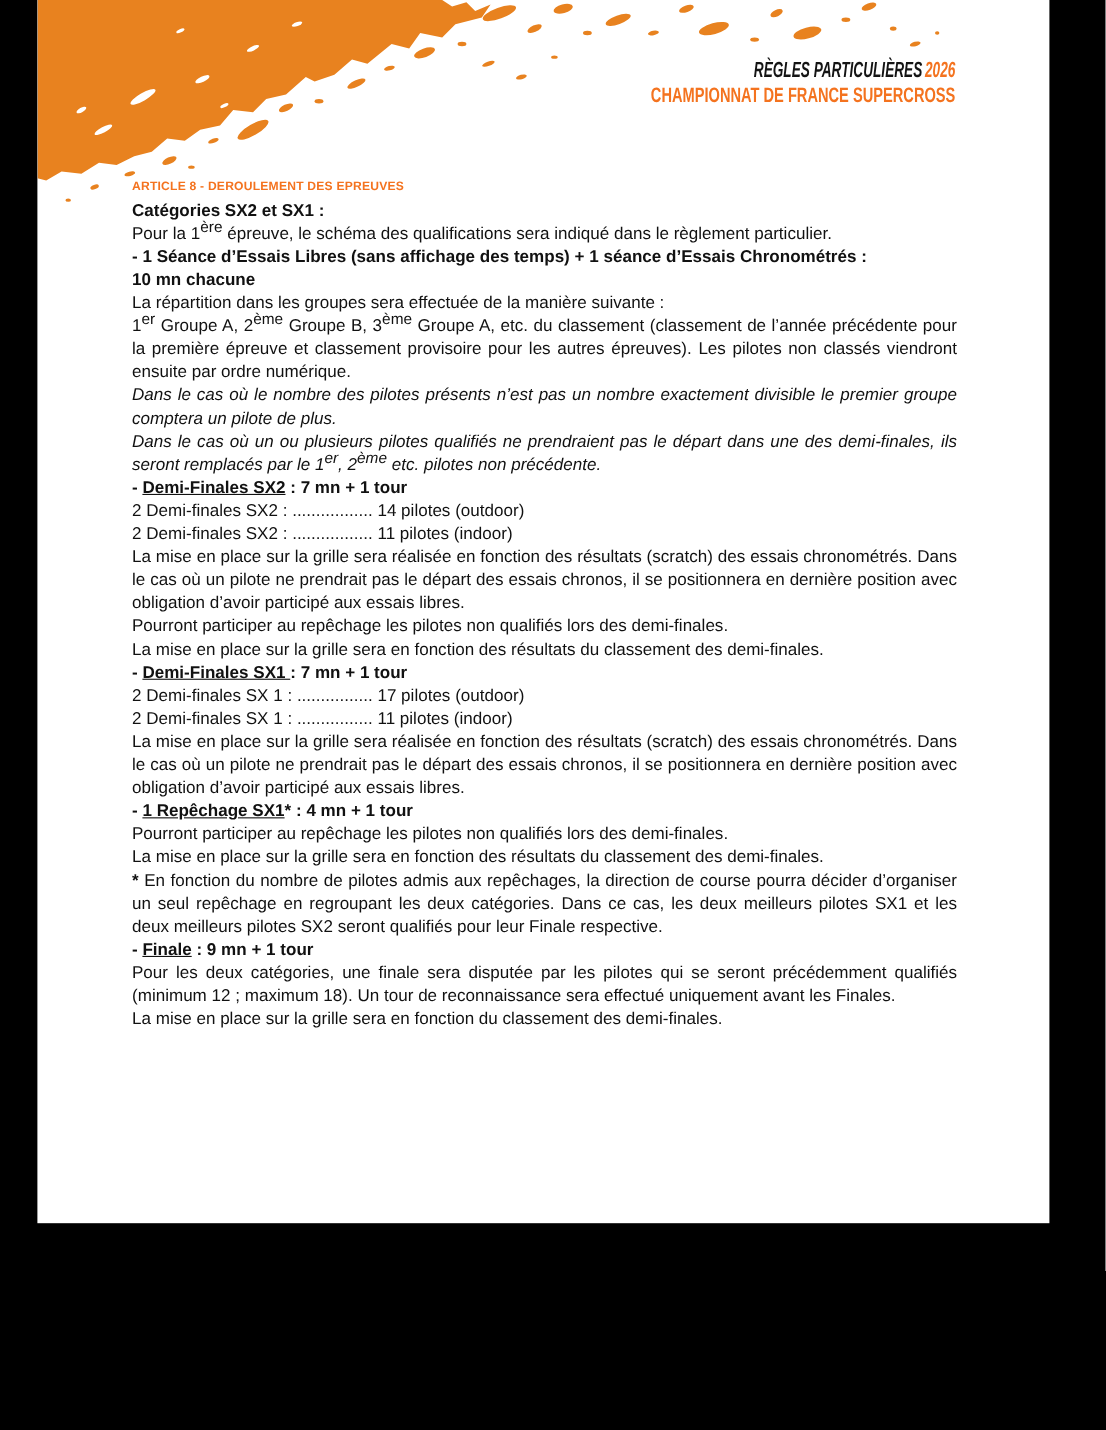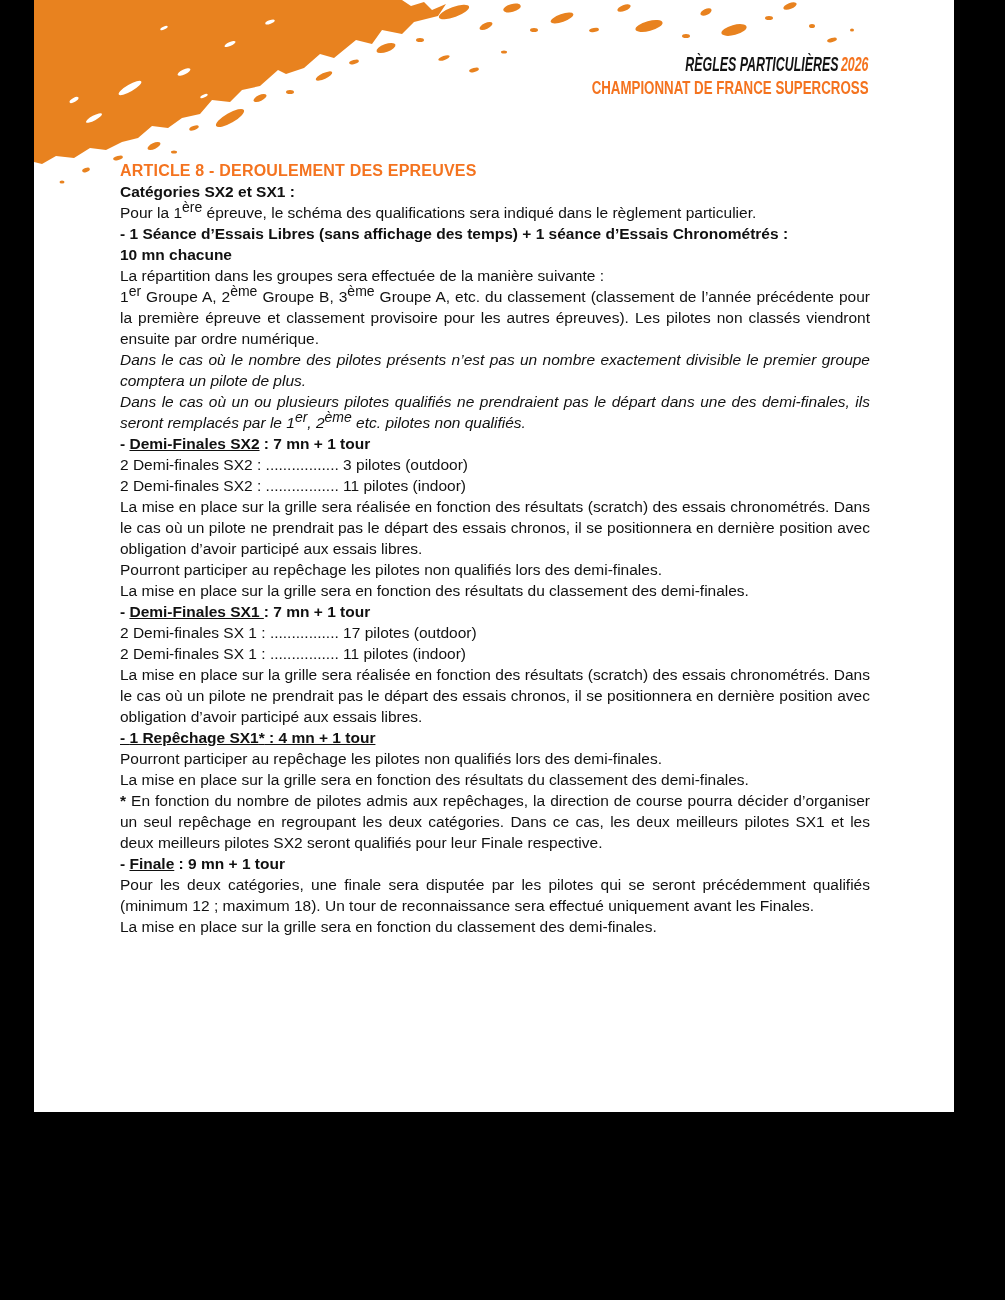--- a/index.html
+++ b/index.html
@@ -36,35 +36,35 @@
     color:var(--orange);letter-spacing:0px;white-space:nowrap;
     transform:scaleX(0.70);transform-origin:100% 50%;
   }
   
   .content{
     position:absolute;left:86px;top:160px;width:750px;
     font-size:15.5px;line-height:21px;color:#111;
   }
   .content p{margin:0;}
   .article-title{
-    color:var(--orange);font-weight:bold;font-size:16px;letter-spacing:0.2px;
+    color:var(--orange);font-weight:bold;font-size:11px;letter-spacing:0.2px;
   }
   .b{font-weight:bold;}
   .u{text-decoration:underline;}
   sup{font-size:14px;line-height:0;}
   .just{text-align:justify;}
   .mt-i{margin-top:8px;}
   .mt-s{margin-top:14px;}
   .mt-m{margin-top:17px;}
   .mt-h{margin-top:18px;}
   .mt-f{margin-top:16px;}
   .mt-l{margin-top:21px;font-style:italic;}
   .mt-h2{margin-top:22px;}
   .mt-xl{margin-top:37px;}
-  .mt-r{margin-top:10px;text-decoration:underline;}
+  .mt-r{margin-top:10px;}
   
   .footer{
     position:absolute;left:86px;top:1230px;width:750px;
     display:flex;justify-content:space-between;
     font-size:10px;color:#111;
   }
 </style>
 </head>
 <body>
 
@@ -144,24 +144,24 @@
   <div class="content">
     <p class="article-title">ARTICLE 8 - DEROULEMENT DES EPREUVES</p>
 
     <p class="mt-s"><span class="b">Catégories SX2 et SX1 :</span></p>
     <p class="mt-i"><span>Pour la 1</span><sup>ère</sup><span> épreuve, le schéma des qualifications sera indiqué dans le règlement particulier.</span></p>
 
     <p class="mt-xl b"><span class="b">- 1 Séance d’Essais Libres (sans affichage des temps) + 1 séance d’Essais Chronométrés :</span><br><span class="b">10 mn chacune</span></p>
 
     <p class="mt-h just"><span>La répartition dans les groupes sera effectuée de la manière suivante :</span><br><span>1</span><sup>er</sup><span> Groupe A, 2</span><sup>ème</sup><span> Groupe B, 3</span><sup>ème</sup><span> Groupe A, etc. du classement (classement de l’année précédente pour la première épreuve et classement provisoire pour les autres épreuves). Les pilotes non classés viendront ensuite par ordre numérique.</span></p>
     <p class="mt-l just"><span>Dans le cas où le nombre des pilotes présents n’est pas un nombre exactement divisible le premier groupe comptera un pilote de plus.</span></p>
-    <p class="mt-l just"><span>Dans le cas où un ou plusieurs pilotes qualifiés ne prendraient pas le départ dans une des demi-finales, ils seront remplacés par le 1</span><sup>er</sup><span>, 2</span><sup>ème</sup><span> etc. pilotes non qualifiés.</span></p>
+    <p class="mt-l just"><span>Dans le cas où un ou plusieurs pilotes qualifiés ne prendraient pas le départ dans une des demi-finales, ils seront remplacés par le 1</span><sup>er</sup><span>, 2</span><sup>ème</sup><span> etc. pilotes non précédente.</span></p>
 
     <p class="mt-h"><span class="b">- </span><span class="b u">Demi-Finales SX2</span><span class="b"> : 7 mn + 1 tour</span></p>
-    <p><span>2 Demi-finales SX2 :  ................. 3 pilotes (outdoor)</span></p>
+    <p><span>2 Demi-finales SX2 :  ................. 14 pilotes (outdoor)</span></p>
     <p><span>2 Demi-finales SX2 :  ................. 11 pilotes (indoor)</span></p>
     <p class="just"><span>La mise en place sur la grille sera réalisée en fonction des résultats (scratch) des essais chronométrés. Dans le cas où un pilote ne prendrait pas le départ des essais chronos, il se positionnera en dernière position avec obligation d’avoir participé aux essais libres.</span></p>
 
     <p><span>Pourront participer au repêchage les pilotes non qualifiés lors des demi-finales.</span></p>
     <p><span>La mise en place sur la grille sera en fonction des résultats du classement des demi-finales.</span></p>
 
     <p class="mt-h2"><span class="b">- </span><span class="b u">Demi-Finales SX1 </span><span class="b">: 7 mn + 1 tour</span></p>
     <p><span>2 Demi-finales SX 1 :  ................ 17 pilotes (outdoor)</span></p>
     <p><span>2 Demi-finales SX 1 :  ................ 11 pilotes (indoor)</span></p>
     <p class="just"><span>La mise en place sur la grille sera réalisée en fonction des résultats (scratch) des essais chronométrés. Dans le cas où un pilote ne prendrait pas le départ des essais chronos, il se positionnera en dernière position avec obligation d’avoir participé aux essais libres.</span></p>

